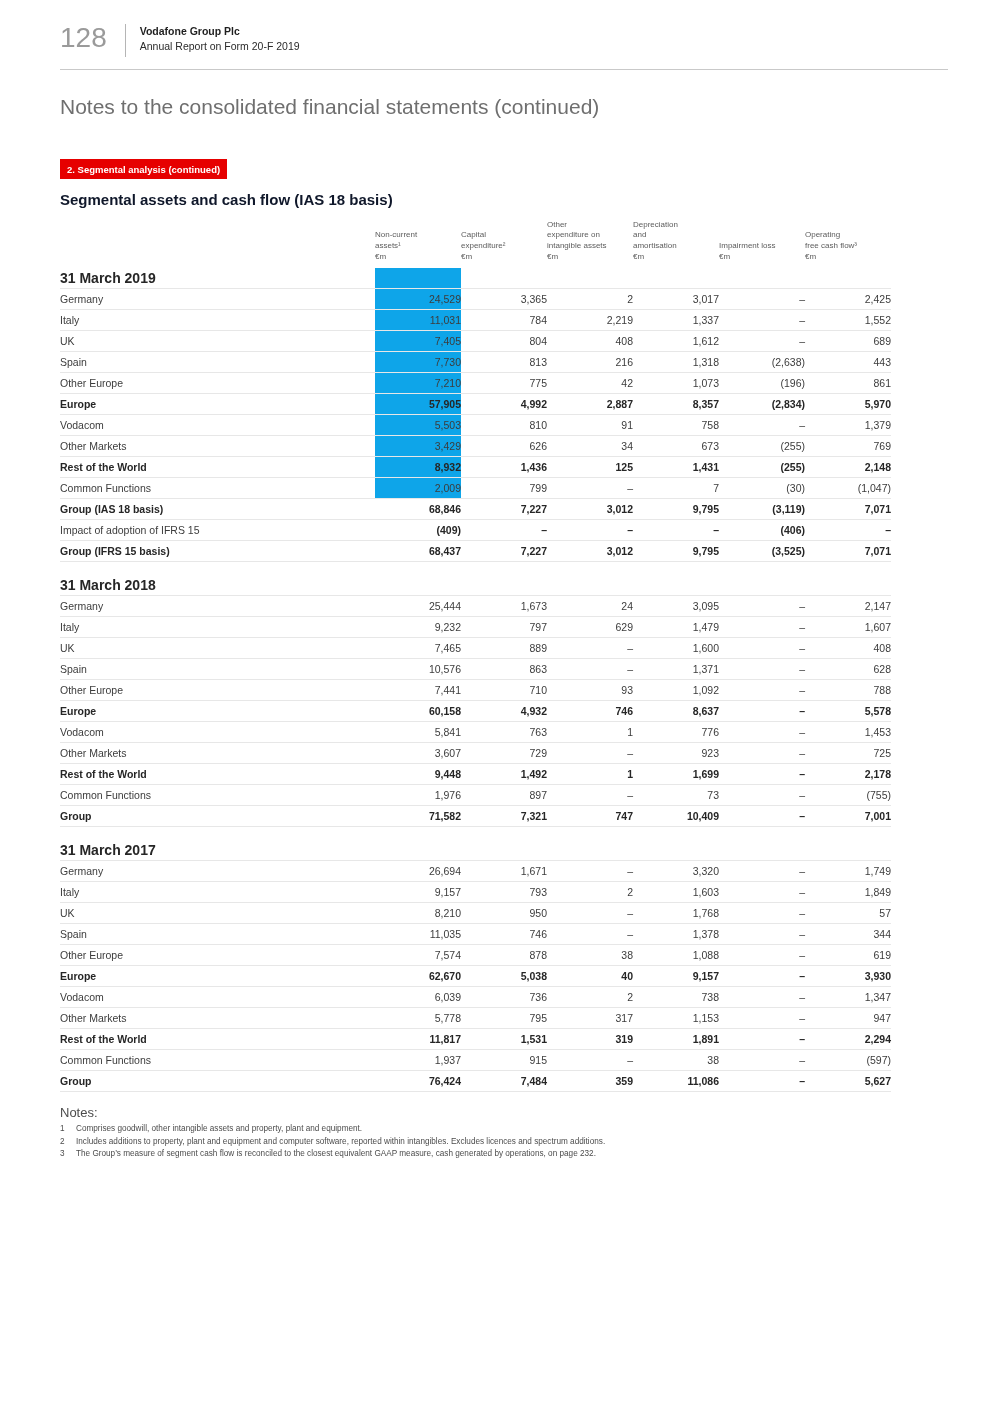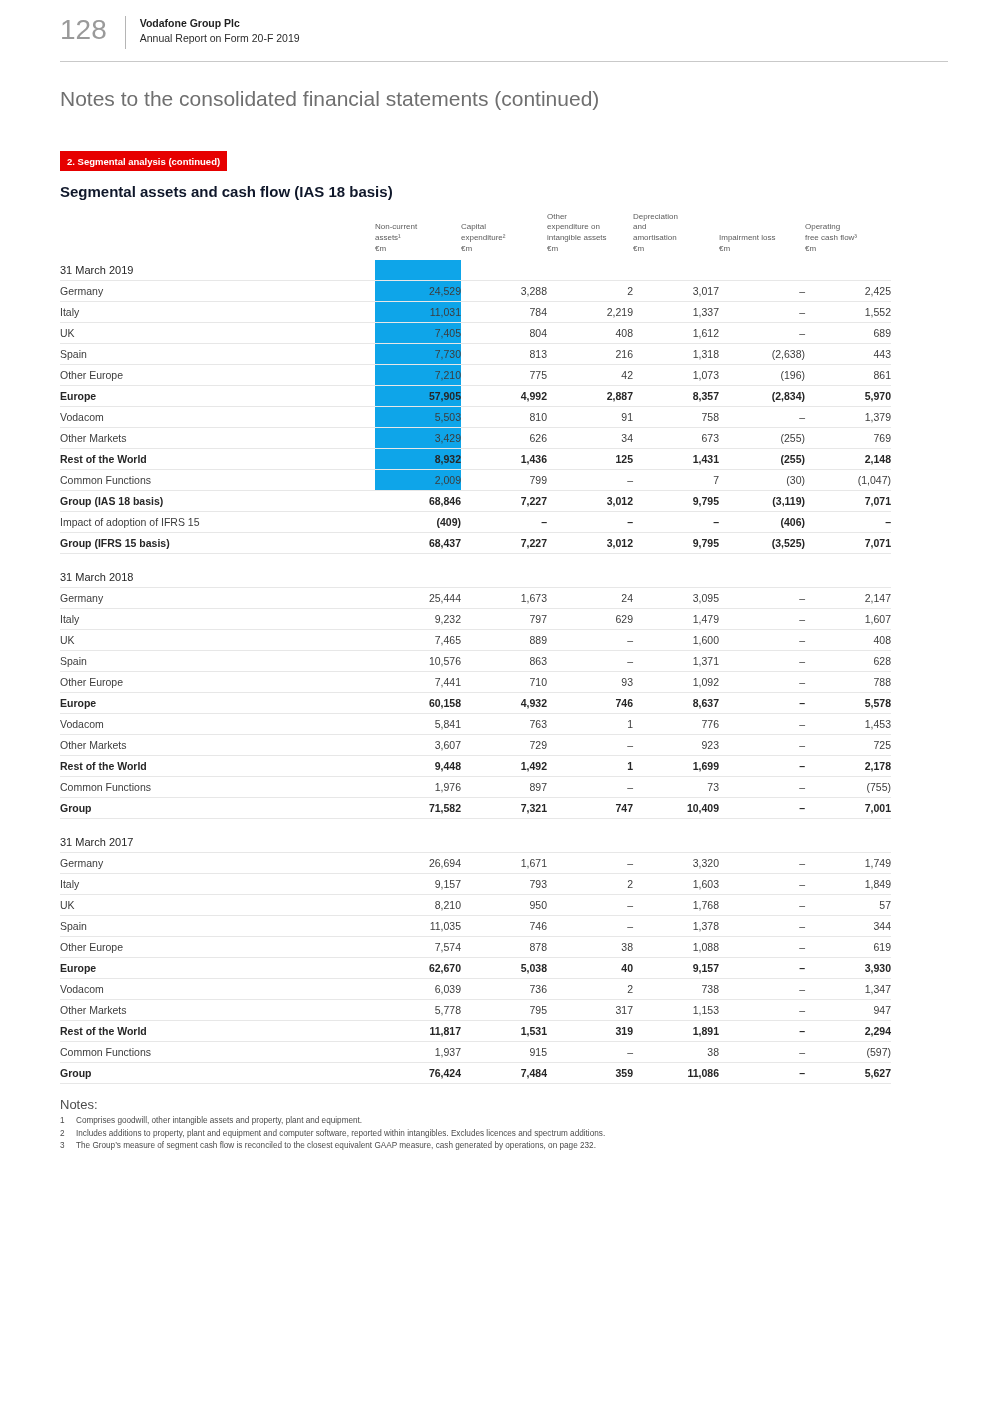--- a/index.html
+++ b/index.html
@@ -1,42 +1,42 @@
 <!DOCTYPE html>
 <html><head>
 <meta charset="utf-8">
 <style>
   * { margin:0; padding:0; box-sizing:border-box; }
   html,body { background:#ffffff; }
   body { font-family:"Liberation Sans", sans-serif; color:#3c3c3c; }
   .page { width:1008px; height:1426px; margin:0 auto; background:#fff; padding:0 60px; position:relative; overflow:hidden; }
 
   
-  .masthead { display:flex; align-items:flex-start; padding-top:16px; }
+  .masthead { display:flex; align-items:flex-start; padding-top:24px; }
   .page-num { font-size:28px; color:#9a9a9a; font-weight:400; line-height:1; }
   .mast-divider { width:1px; background:#b5b5b5; height:33px; margin:0 14px 0 18px; }
   .company { font-size:10.5px; font-weight:bold; color:#1f1f1f; padding-top:1px; }
   .report { font-size:10.5px; color:#2b2b2b; margin-top:3px; }
   .top-rule { border:none; border-top:1px solid #c9c9c9; margin-top:12px; }
 
   .doc-title { font-size:21px; font-weight:400; color:#6f6f6f; margin-top:25px; }
 
   .badge { display:inline-block; background:#e60000; color:#ffffff; font-size:9.5px; font-weight:bold; padding:5px 7px 4px 7px; margin-top:40px; }
 
   .section-heading { color:#0f172a; font-size:15px; font-weight:bold; margin-top:12px; }
 
   
   table.seg { border-collapse:collapse; width:831px; margin-top:12px; table-layout:fixed; }
   col.label-col { width:315px; }
   col.num-col { width:86px; }
   thead td { vertical-align:bottom; font-size:8px; color:#5c5c5c; text-align:left; line-height:1.3; padding:0 0 5px 0; font-weight:400; }
   thead td .unit { margin-top:1px; }
   tbody td { font-size:10.5px; height:21px; border-bottom:1px solid #e7e7e7; text-align:right; vertical-align:middle; color:#3c3c3c; padding:0; }
   tbody td.label { text-align:left; }
-  tr.section-row td { font-weight:normal; color:#262626; font-size:11px; }
+  tr.section-row td { font-weight:bold; color:#262626; font-size:14px; }
   tr.bold-row td { font-weight:bold; color:#262626; }
   tbody td.bold { font-weight:bold; color:#262626; }
   tbody td.shade { background:#0ea5e9; }
   tr.spacer td { border-bottom:none; height:13px; }
 
   
   .notes { margin-top:13px; width:831px; }
   .notes-label { font-size:13px; color:#4c4c4c; margin-bottom:3px; }
   .note-item { display:flex; font-size:8.2px; color:#4c4c4c; line-height:1.55; }
   .note-num { width:16px; flex:0 0 16px; }
@@ -116,21 +116,21 @@
           <td class="shade"></td>
           <td></td>
           <td></td>
           <td></td>
           <td></td>
           <td></td>
         </tr>
         <tr>
           <td class="label">Germany</td>
           <td class="shade">24,529</td>
-          <td>3,288</td>
+          <td>3,365</td>
           <td>2</td>
           <td>3,017</td>
           <td>–</td>
           <td>2,425</td>
         </tr>
         <tr>
           <td class="label">Italy</td>
           <td class="shade">11,031</td>
           <td>784</td>
           <td>2,219</td>

